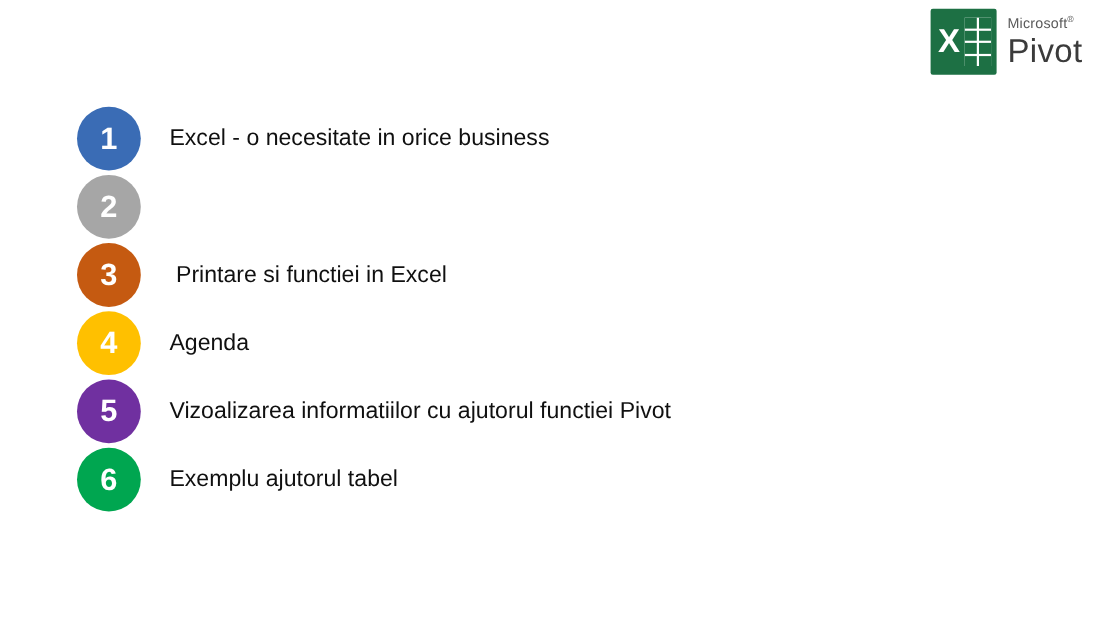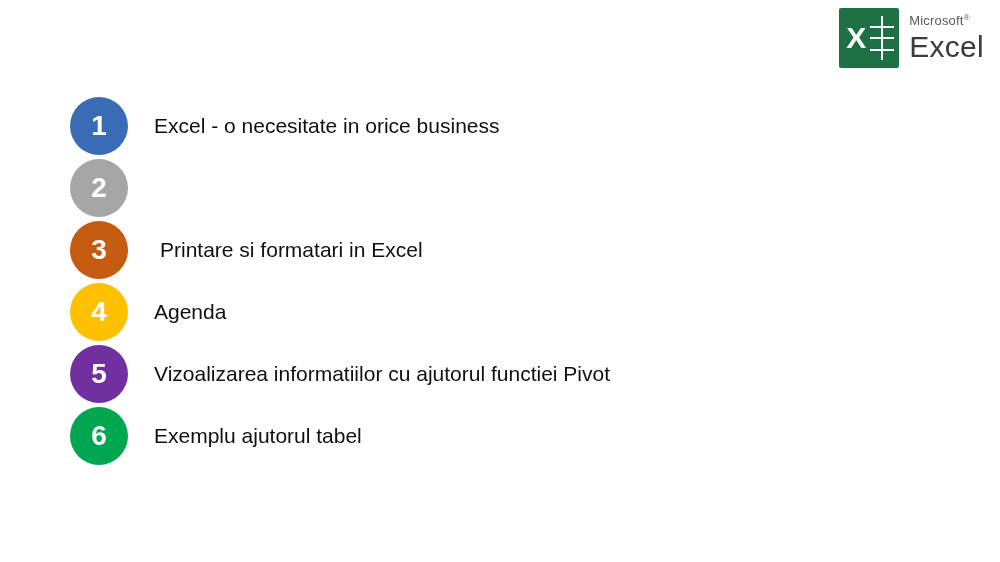--- a/index.html
+++ b/index.html
@@ -155,38 +155,38 @@
         <span style="background: rgb(29, 112, 68);"></span>
           <span style="background: rgb(29, 112, 68);"></span>
         <span style="background: rgb(29, 112, 68);"></span>
           <span style="background: rgb(29, 112, 68);"></span>
         <span style="background: rgb(29, 112, 68);"></span>
           <span style="background: rgb(29, 112, 68);"></span>
       </div>
     </div>
     <div class="logo-text">
       <div class="ms"><span>Microsoft</span><sup>®</sup></div>
-      <div class="excel">Excel</div>
+      <div class="excel">Pivot</div>
     </div>
   </div>
 
   <div class="agenda-list">
 
     <div class="agenda-row">
       <div class="badge" style="background: rgb(58, 108, 181);">1</div>
       <div class="row-label" style="margin-left: 26px; text-align: right;">Excel  - o necesitate in orice business</div>
     </div>
 
     <div class="agenda-row">
       <div class="badge" style="background: rgb(166, 166, 166);">2</div>
     </div>
 
     <div class="agenda-row">
       <div class="badge" style="background: rgb(197, 90, 17);">3</div>
-      <div class="row-label" style="margin-left: 32px;">Printare si formatari in Excel</div>
+      <div class="row-label" style="margin-left: 32px;">Printare si functiei in Excel</div>
     </div>
 
     <div class="agenda-row">
       <div class="badge" style="background: rgb(255, 192, 0);">4</div>
       <div class="row-label" style="margin-left: 26px;">Agenda</div>
     </div>
 
     <div class="agenda-row">
       <div class="badge" style="background: rgb(112, 48, 160);">5</div>
       <div class="row-label" style="margin-left: 26px;">Vizoalizarea informatiilor cu  ajutorul functiei Pivot</div>

